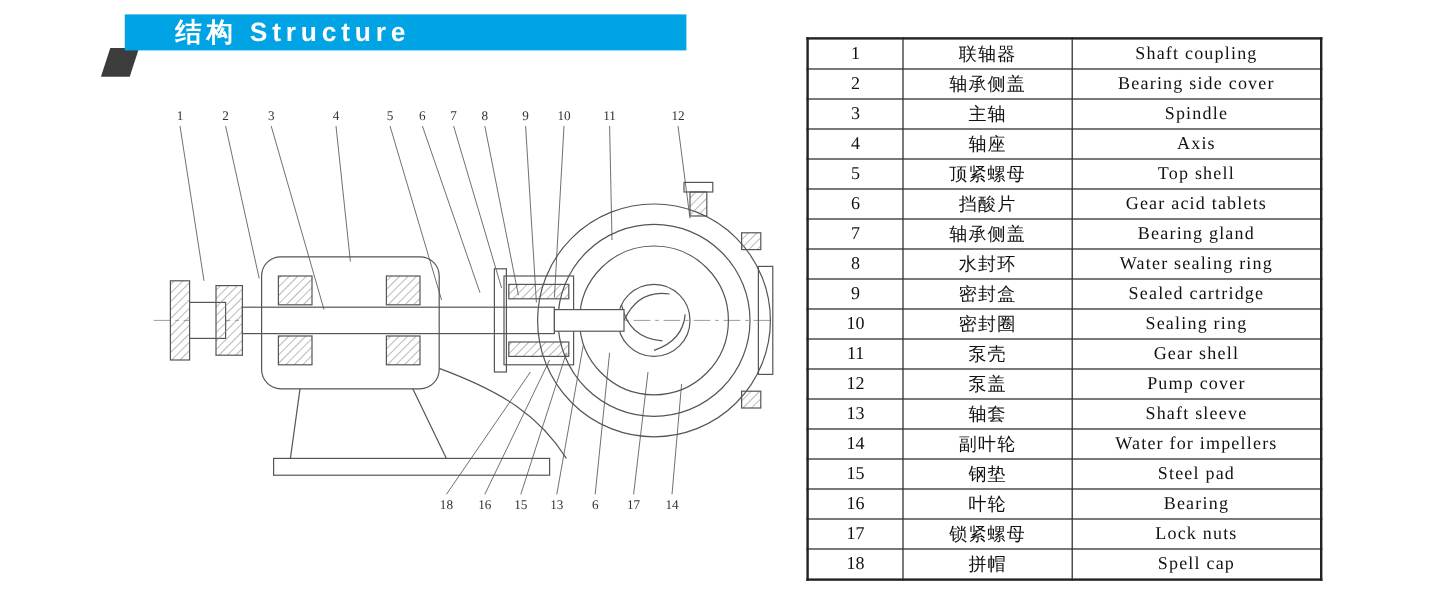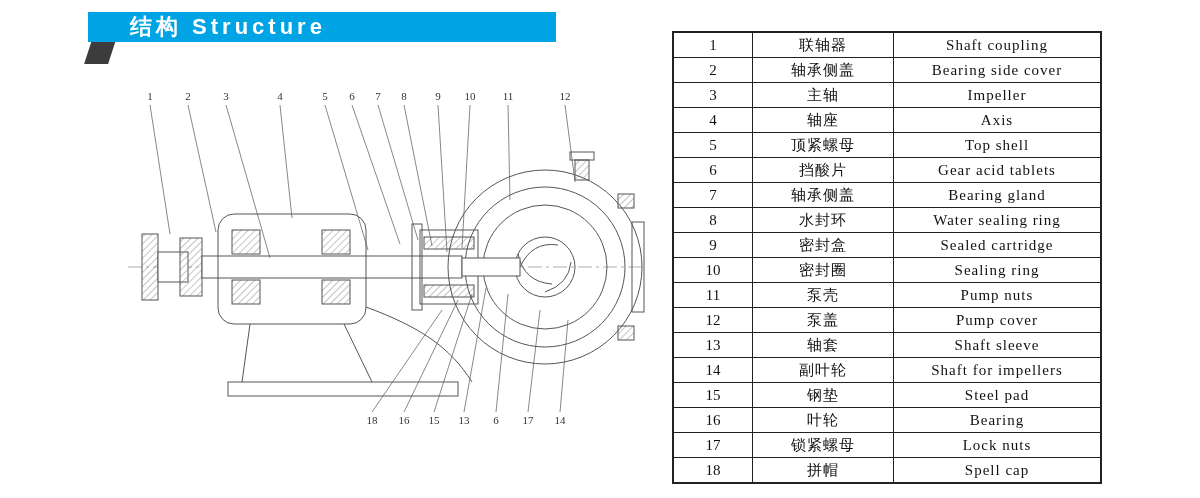--- a/index.html
+++ b/index.html
@@ -1,21 +1,21 @@
 <!DOCTYPE html>
 <html><head>
 <meta charset="utf-8">
 <style>
   html, body { margin: 0; padding: 0; }
   body { width: 1200px; height: 498px; background: #ffffff; font-family: "Liberation Serif", serif; }
   .page { position: relative; width: 1200px; height: 498px; background: #ffffff; overflow: hidden; }
 
   
   .banner {
-    position: absolute; left: 88px; top: 12px; width: 468px; height: 30px;
+    position: absolute; left: 104px; top: 12px; width: 468px; height: 30px;
     background: #00a3e4; display: flex; align-items: center;
   }
   .banner-title {
     color: #ffffff; font-family: "Liberation Sans", sans-serif;
     font-size: 22px; font-weight: bold; letter-spacing: 4px; padding-left: 42px;
     white-space: nowrap;
   }
   .banner-accent {
     position: absolute; left: 88px; top: 40px; width: 24px; height: 24px;
     background: #3c3c3c; transform: skewX(-18deg);
@@ -153,21 +153,21 @@
           <td class="col-en">Shaft coupling</td>
         </tr>
         <tr>
           <td class="col-no">2</td>
           <td class="col-cn">轴承侧盖</td>
           <td class="col-en">Bearing side cover</td>
         </tr>
         <tr>
           <td class="col-no">3</td>
           <td class="col-cn">主轴</td>
-          <td class="col-en">Impeller</td>
+          <td class="col-en">Spindle</td>
         </tr>
         <tr>
           <td class="col-no">4</td>
           <td class="col-cn">轴座</td>
           <td class="col-en">Axis</td>
         </tr>
         <tr>
           <td class="col-no">5</td>
           <td class="col-cn">顶紧螺母</td>
           <td class="col-en">Top shell</td>
@@ -193,36 +193,36 @@
           <td class="col-en">Sealed cartridge</td>
         </tr>
         <tr>
           <td class="col-no">10</td>
           <td class="col-cn">密封圈</td>
           <td class="col-en">Sealing ring</td>
         </tr>
         <tr>
           <td class="col-no">11</td>
           <td class="col-cn">泵壳</td>
-          <td class="col-en">Pump nuts</td>
+          <td class="col-en">Gear shell</td>
         </tr>
         <tr>
           <td class="col-no">12</td>
           <td class="col-cn">泵盖</td>
           <td class="col-en">Pump cover</td>
         </tr>
         <tr>
           <td class="col-no">13</td>
           <td class="col-cn">轴套</td>
           <td class="col-en">Shaft sleeve</td>
         </tr>
         <tr>
           <td class="col-no">14</td>
           <td class="col-cn">副叶轮</td>
-          <td class="col-en">Shaft for impellers</td>
+          <td class="col-en">Water for impellers</td>
         </tr>
         <tr>
           <td class="col-no">15</td>
           <td class="col-cn">钢垫</td>
           <td class="col-en">Steel pad</td>
         </tr>
         <tr>
           <td class="col-no">16</td>
           <td class="col-cn">叶轮</td>
           <td class="col-en">Bearing</td>

